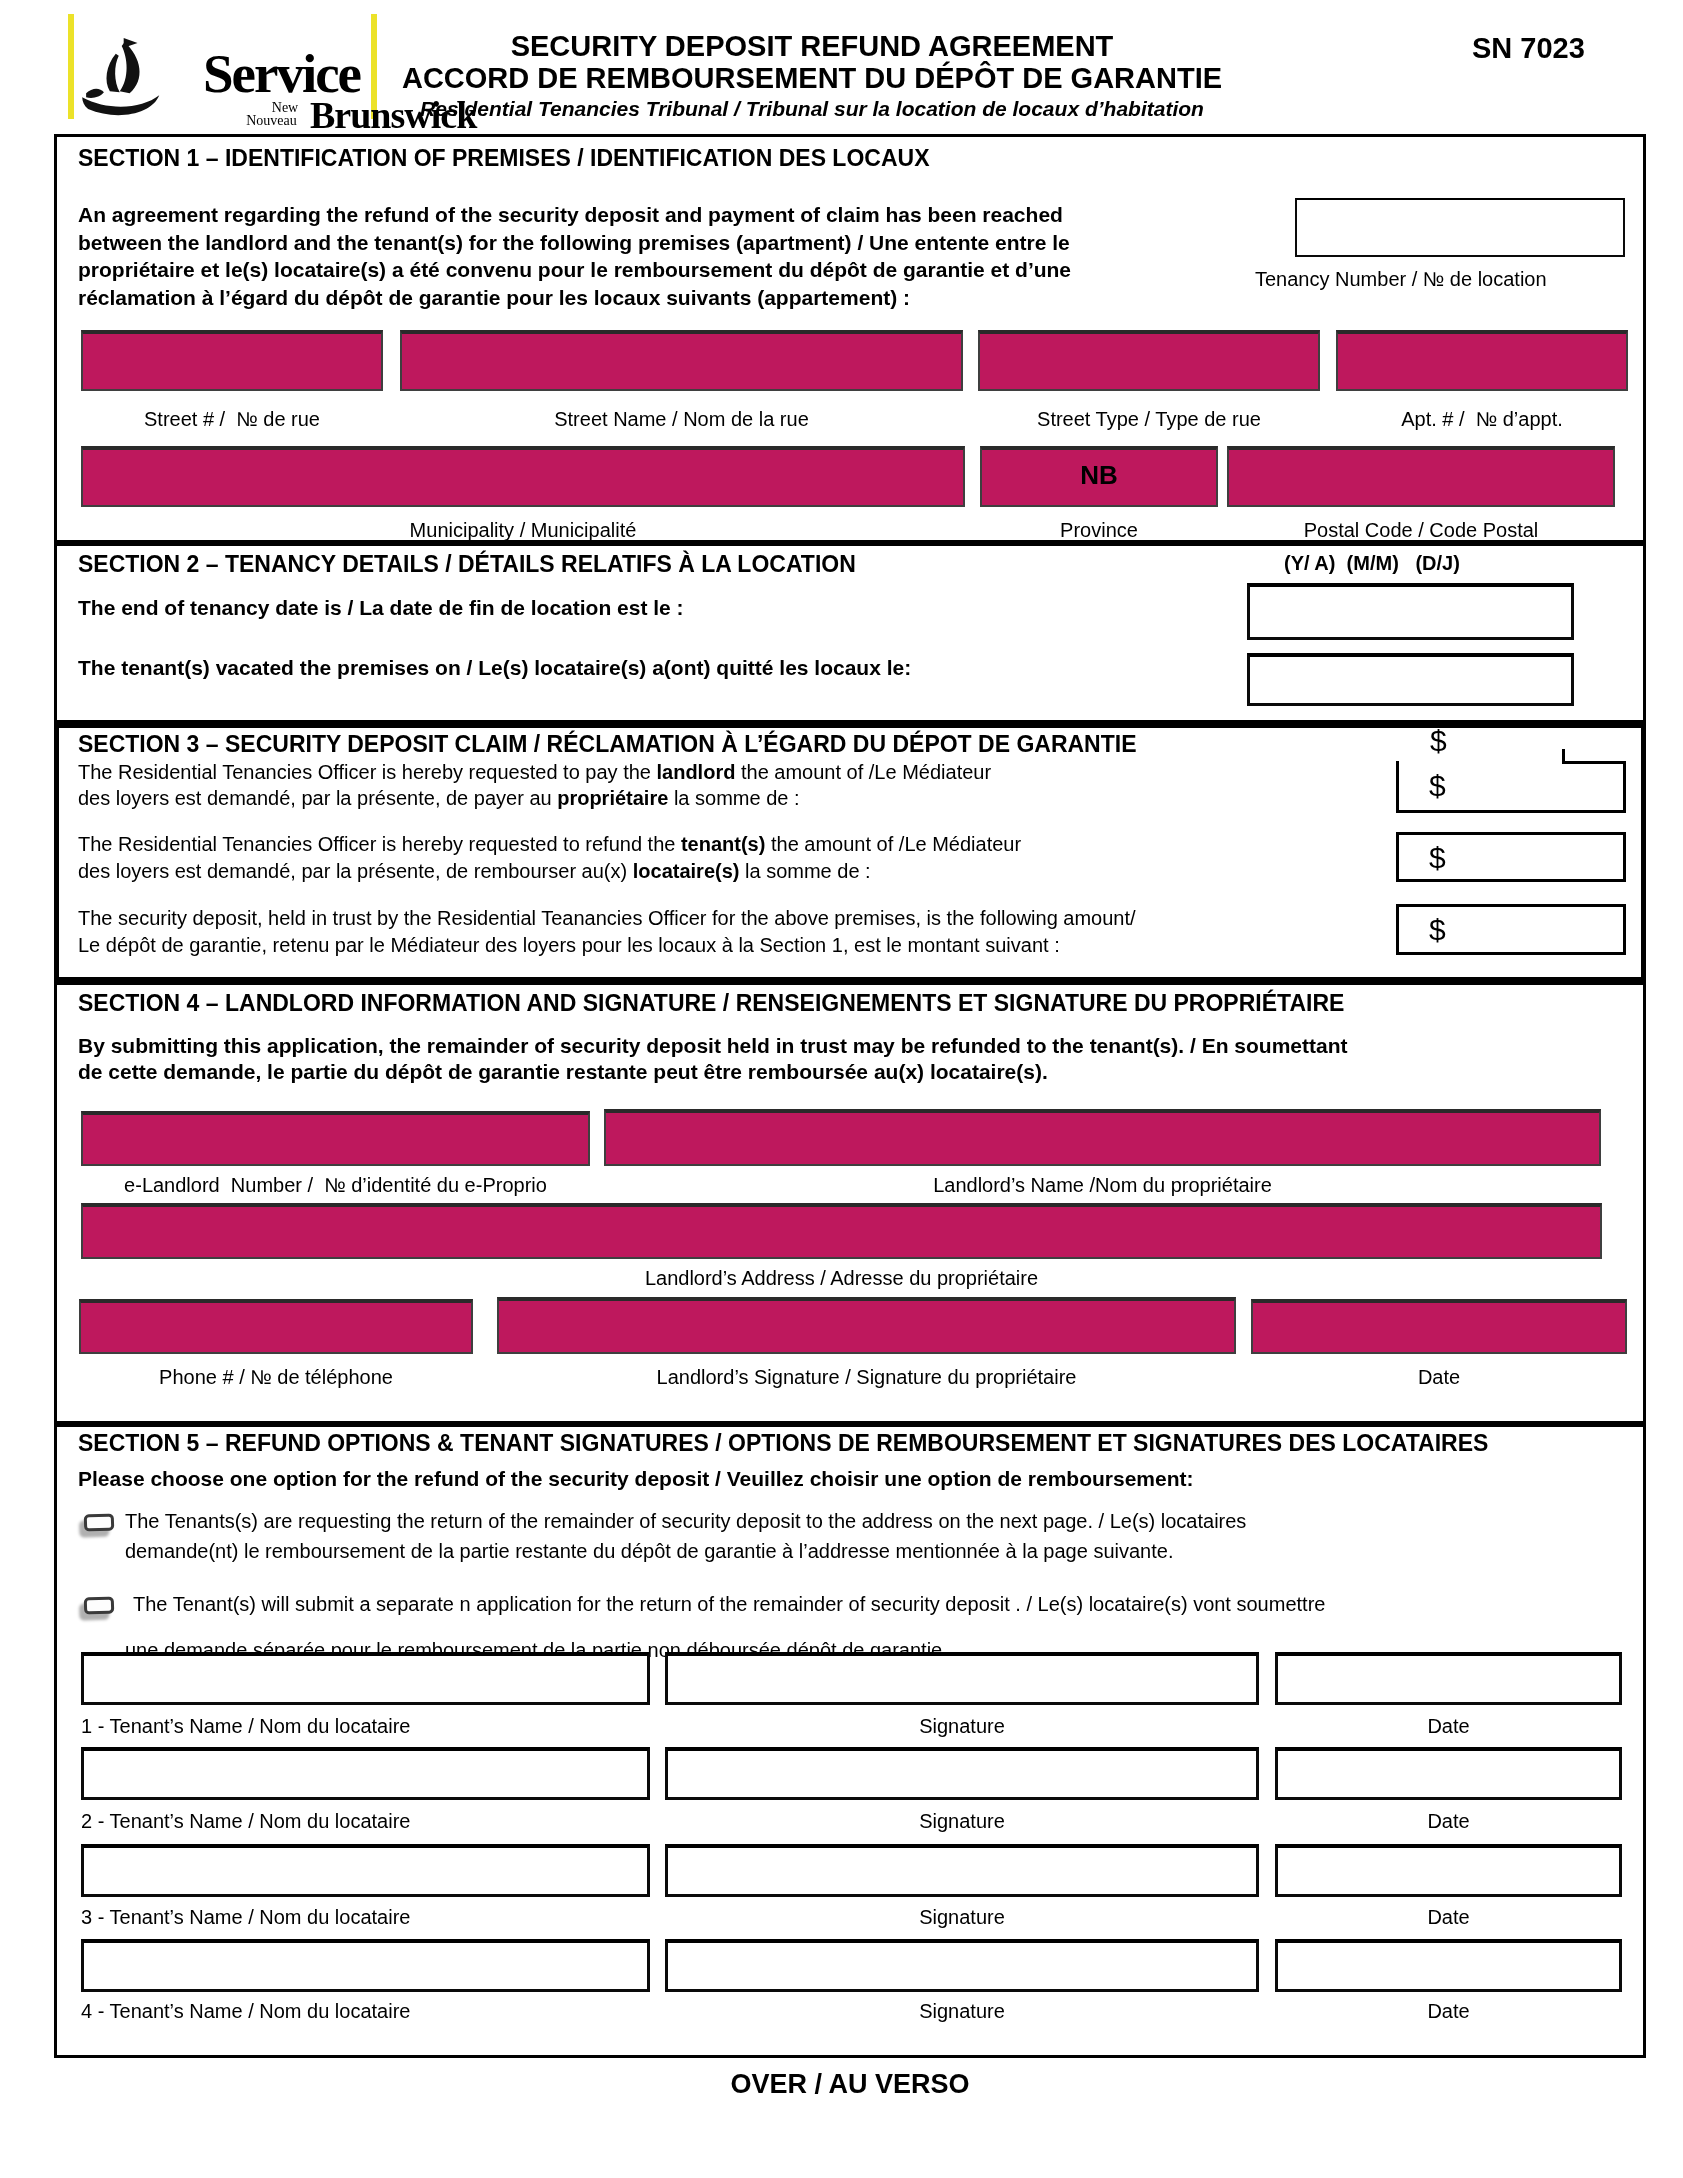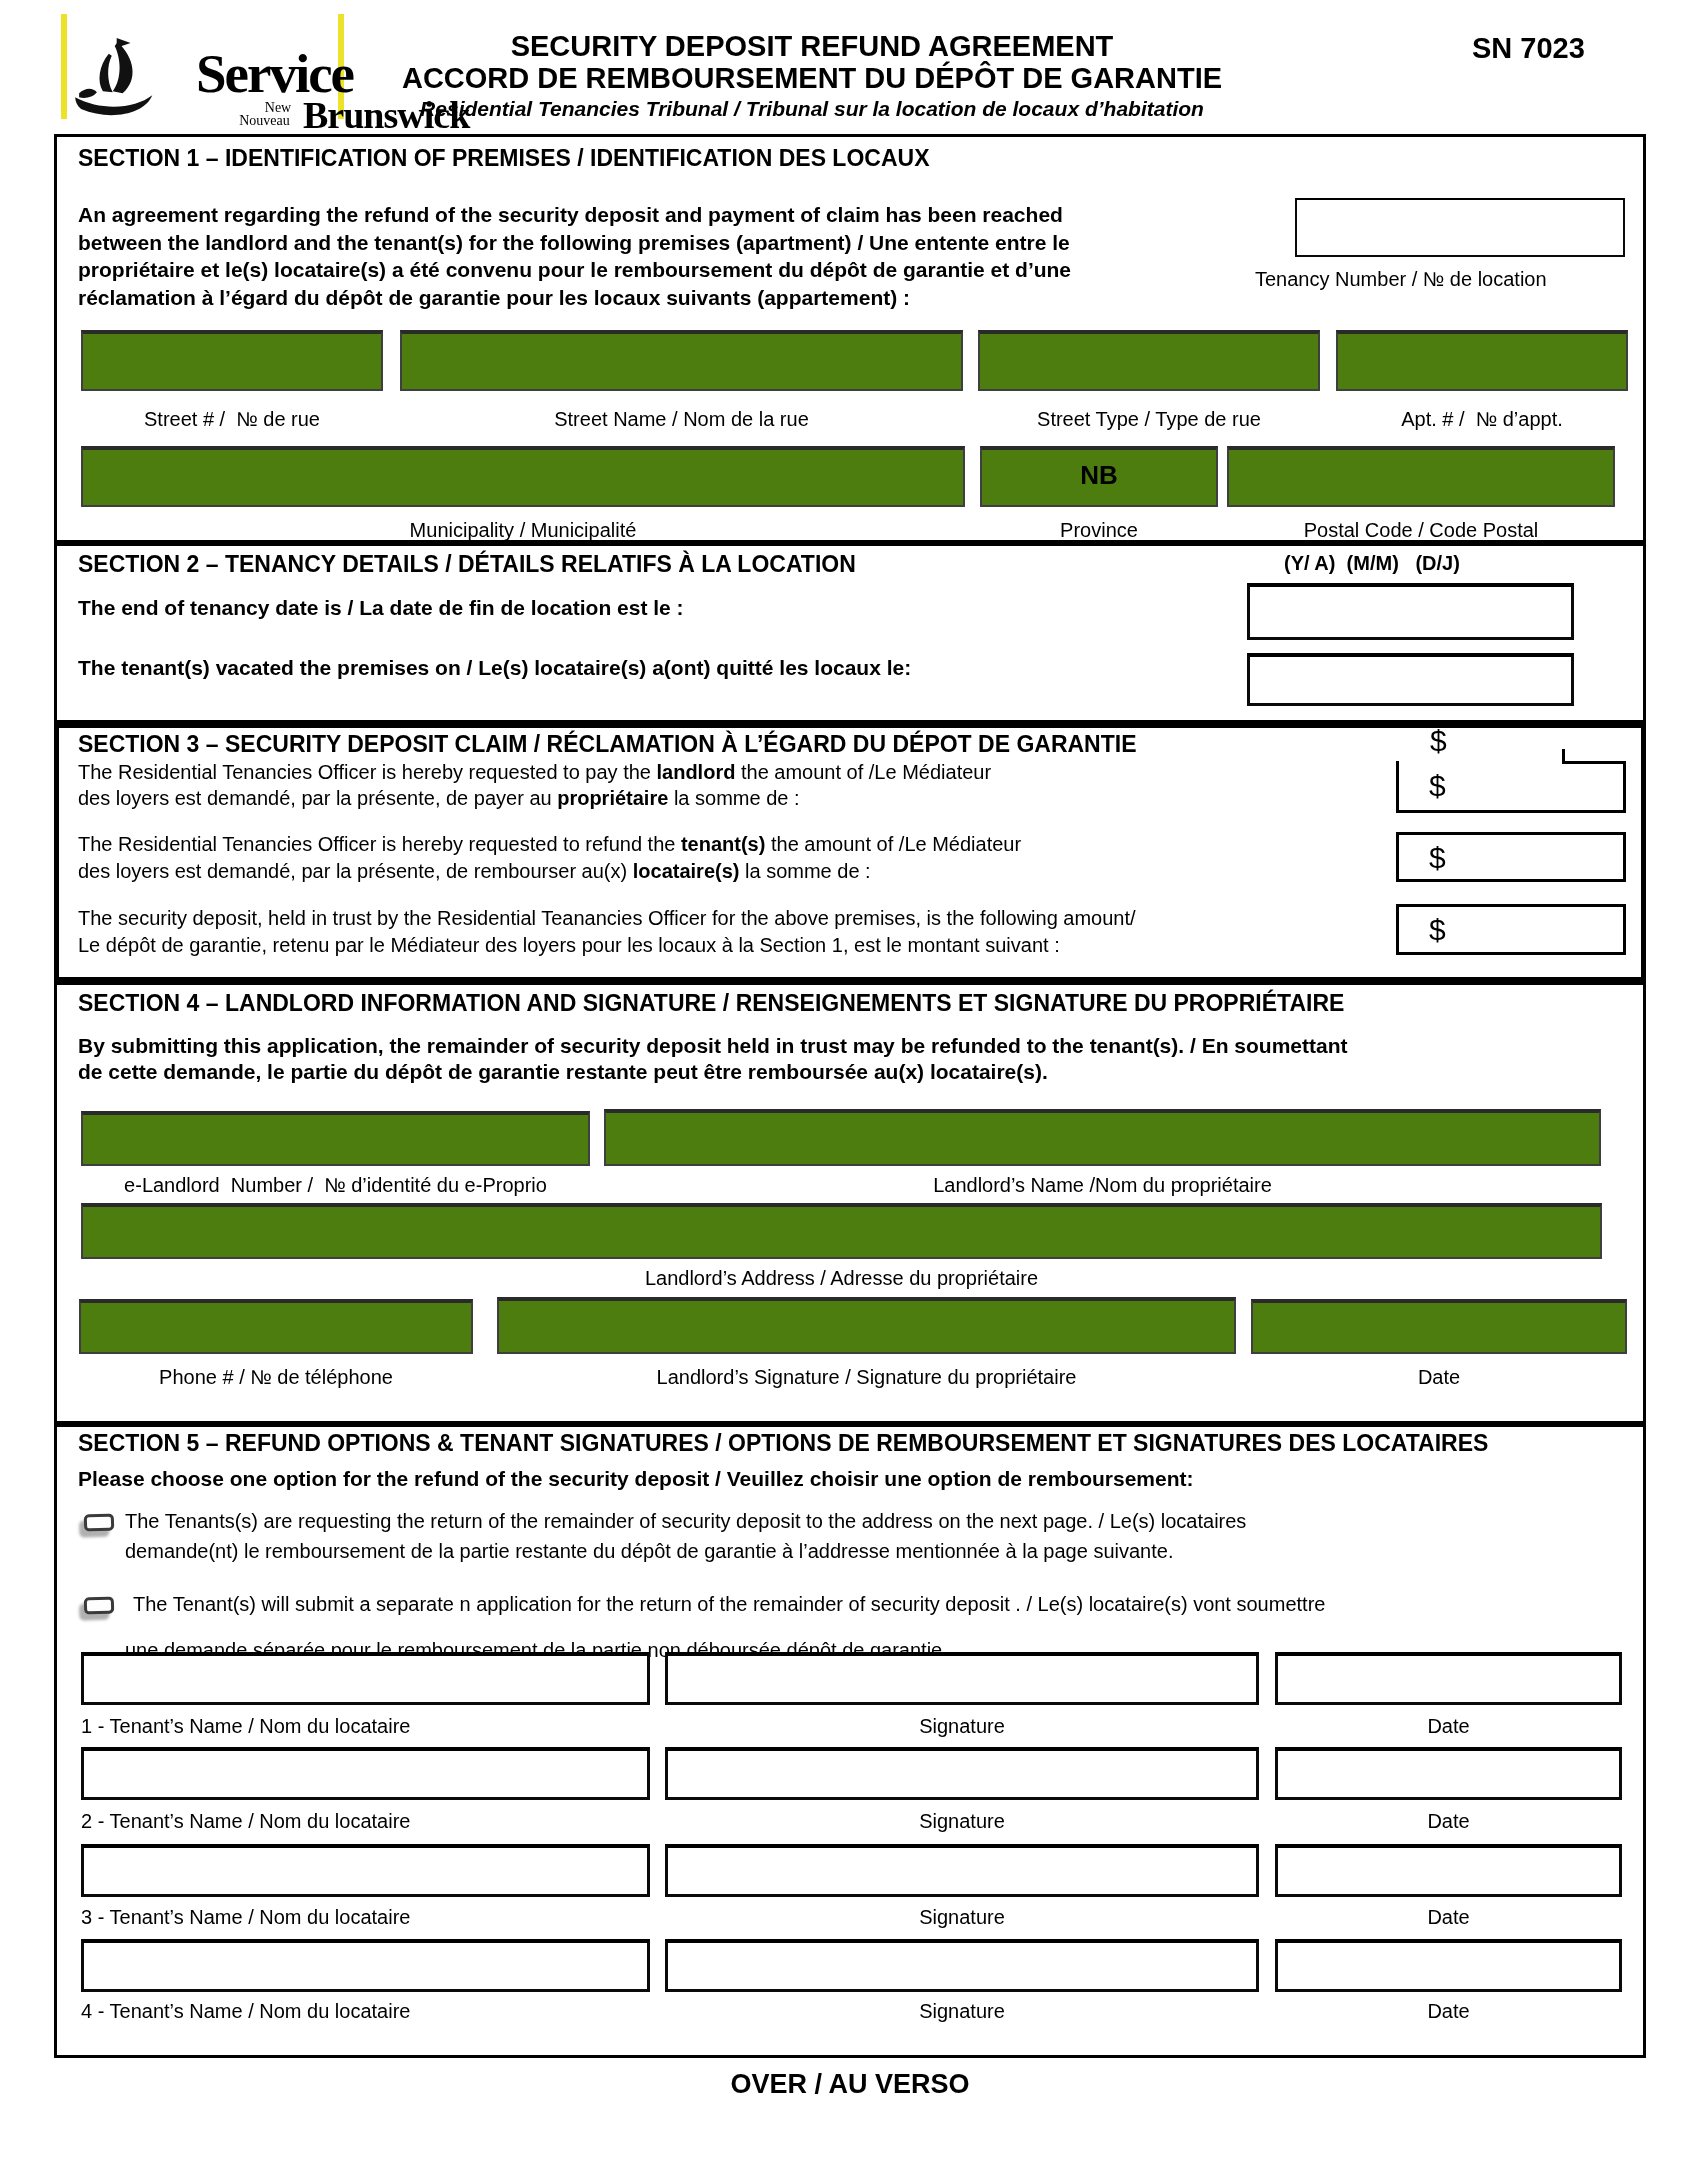--- a/index.html
+++ b/index.html
@@ -2,21 +2,21 @@
 <html><head>
 <meta charset="utf-8">
 <style>
   html,body { margin:0; padding:0; background:#ffffff; }
   #page {
     position:relative; width:1683px; height:2178px; background:#fff;
     font-family:"Liberation Sans", sans-serif; color:#000; overflow:hidden;
   }
   .abs { position:absolute; }
   
-  .logo { position:absolute; left:61px; top:14px; width:283px; height:105px; }
+  .logo { position:absolute; left:68px; top:14px; width:309px; height:105px; }
   .ybar { position:absolute; top:0; width:6px; height:105px; background:#ece229; }
   .ybar.l { left:0; } .ybar.r { right:0; }
   .lg-service { position:absolute; left:135px; top:28px; font-family:"Liberation Serif",serif;
     font-weight:bold; font-size:55px; letter-spacing:-2px; }
   .lg-new { position:absolute; left:194px; top:87px; width:46px; text-align:center;
     font-family:"Liberation Serif",serif; font-size:14px; line-height:13px; }
   .lg-nouveau { position:absolute; left:168px; top:100px; width:71px; text-align:center;
     font-family:"Liberation Serif",serif; font-size:14px; line-height:13px; }
   .lg-brunswick { position:absolute; left:242px; top:79px; font-family:"Liberation Serif",serif;
     font-weight:bold; font-size:38px; letter-spacing:-1px; }
@@ -31,21 +31,21 @@
   .s2 { top:543px; height:180px; }
   .s3 { top:723px; height:259px; border-width:5px; }
   .s4 { top:982px; height:442px; }
   .s5 { top:1424px; height:634px; }
   .shead { position:absolute; font-weight:bold; font-size:23px; white-space:pre; }
   .pline { position:absolute; font-weight:bold; font-size:21px; white-space:nowrap; }
   .rline { position:absolute; font-weight:normal; font-size:20px; white-space:nowrap; }
   .flabel { position:absolute; font-size:20px; white-space:pre; }
   .ctr { text-align:center; }
   
-  .fbox { position:absolute; background:#4d7c0f; box-sizing:border-box;
+  .fbox { position:absolute; background:#be185d; box-sizing:border-box;
     border:2px solid #3f3f3f; border-top:4px solid #2a2a2a; }
   .bbox { position:absolute; background:#fff; box-sizing:border-box;
     border:3px solid #0a0a0a; border-top:4px solid #000; }
   .moneybox { position:absolute; background:#fff; box-sizing:border-box;
     border:3px solid #000; font-size:30px; padding-left:30px; }
   .moneybox.notop { border-top:none; }
   .moneybox.notop::after { content:""; position:absolute; top:0; right:0; width:61px; height:3px; background:#000; }
   .moneybox.notop::before { content:""; position:absolute; top:-12px; right:58px; width:3px; height:12px; background:#000; }
   .dollar { display:inline-block; line-height:46px; }
   .floatdollar { position:absolute; font-size:30px; }

